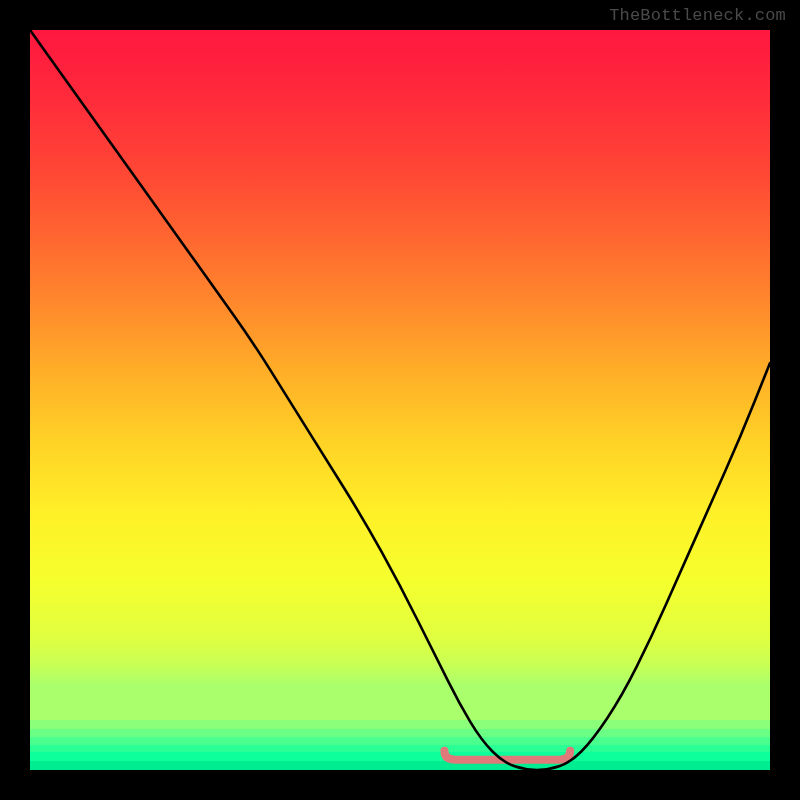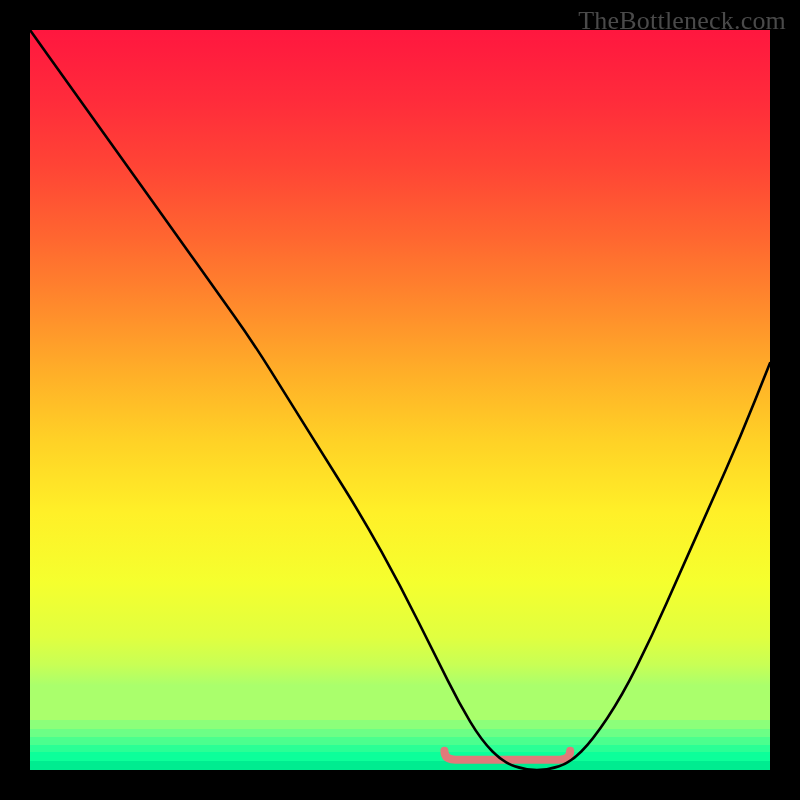--- a/index.html
+++ b/index.html
@@ -32,22 +32,22 @@
   }
   .green-stripe {
     position: absolute;
     left: 0;
     width: 100%;
   }
   .watermark {
     position: absolute;
     top: 6px;
     right: 14px;
-    font-family: Liberation Serif, serif;
-    font-size: 26px;
+    font-family: Liberation Mono, monospace;
+    font-size: 17px;
     color: #4a4a4a;
     font-weight: 400;
     letter-spacing: 0.2px;
   }
   svg.curve {
     position: absolute;
     left: 0;
     top: 0;
     width: 740px;
     height: 740px;

